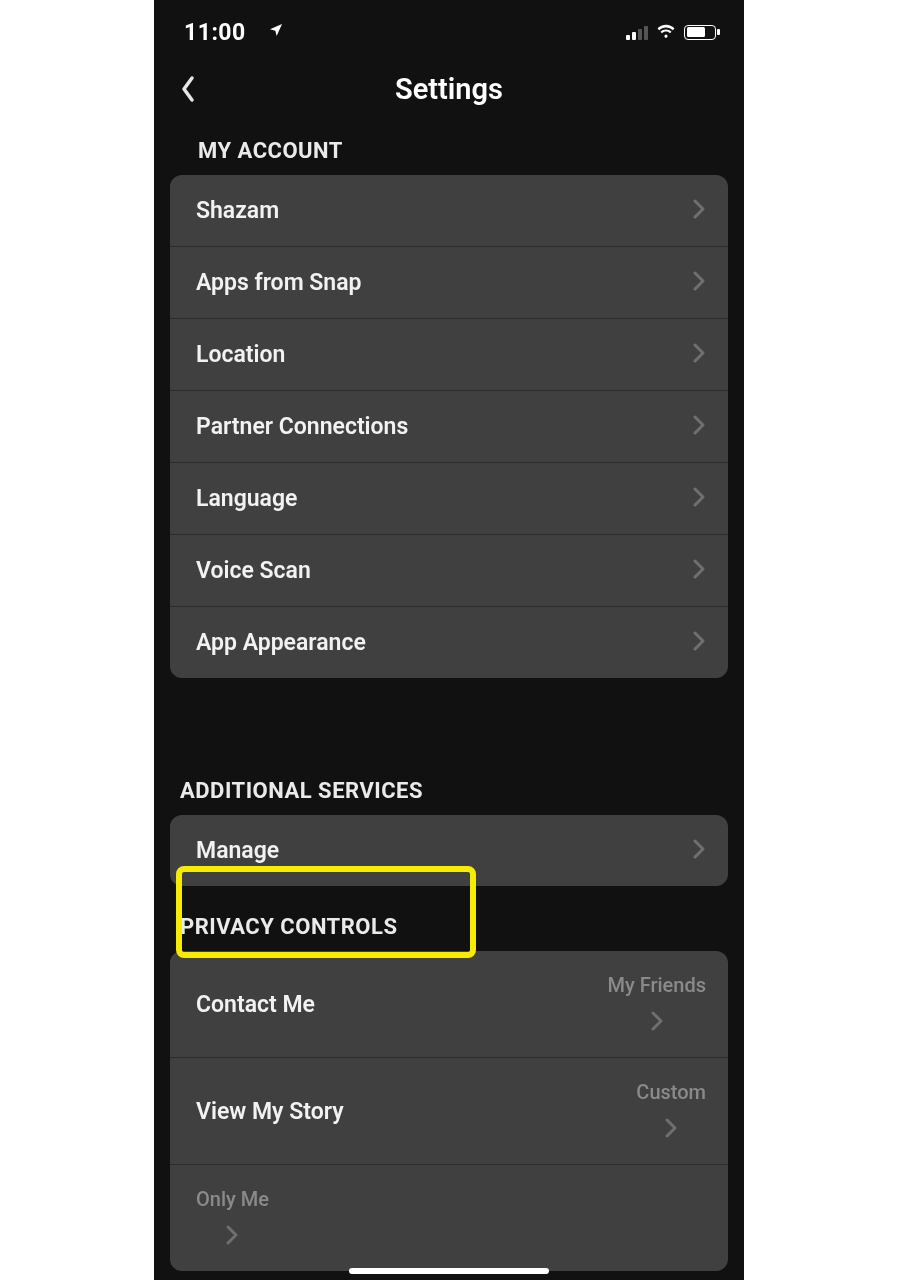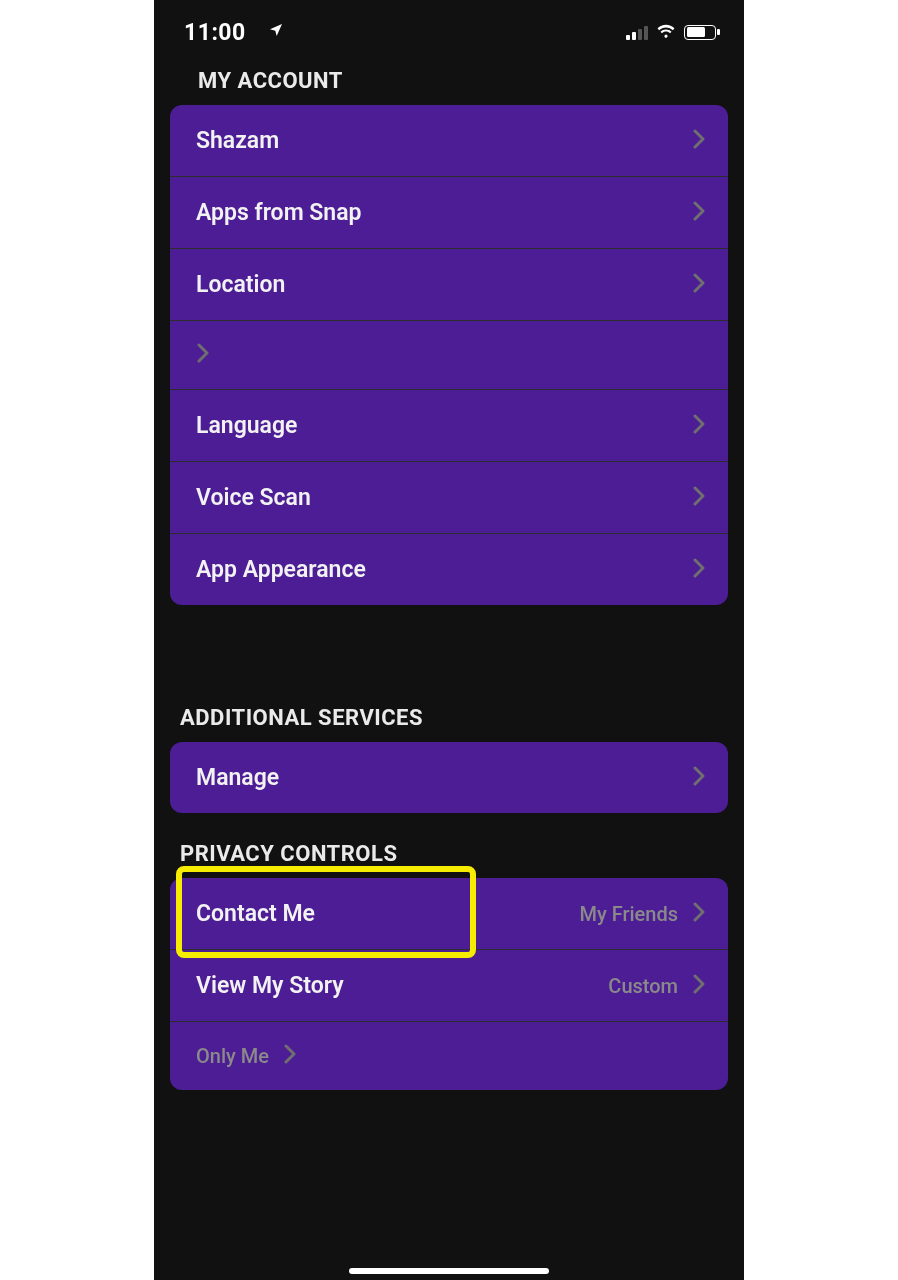--- a/index.html
+++ b/index.html
@@ -56,33 +56,33 @@
   
   .section-header {
     padding: 28px 26px 12px 26px;
     font-size: 22px;
     font-weight: 700;
     letter-spacing: 0.5px;
     color: #eaeaea;
   }
   .section-header.first { padding-top: 14px; padding-left: 44px; }
   .group {
-    background: #4c1d95;
+    background: #404040;
     border-radius: 12px;
     margin: 0 16px;
   }
   .row {
     display: flex; align-items: center; justify-content: space-between;
     padding: 22px 22px 22px 26px;
     border-bottom: 1px solid #2d2d2d;
     position: relative;
   }
   .row:last-child { border-bottom: none; }
   .row-label { font-size: 23px; font-weight: 600; color: #f2f2f2; }
-  .row-right { display:flex; align-items:center; gap:14px; }
+  .row-right { display:flex; align-items:center; gap:14px;flex-direction:column; }
   .row-value { font-size: 20px; font-weight: 500; color: #8a8a8a; }
   .chevron svg { width: 14px; height: 20px; }
 
   .spacer { height: 72px; }
 
   
   .highlight-box {
     position: absolute;
     border: 6px solid #f5ec00;
     border-radius: 8px;
@@ -124,20 +124,28 @@
         <svg viewBox="0 0 24 24" fill="#fff">
             <path d="M12 20.5c.9 0 1.7-.8 1.7-1.7S12.9 17 12 17s-1.7.8-1.7 1.7.8 1.8 1.7 1.8zm-4.4-5c1.2-1.1 2.7-1.8 4.4-1.8s3.2.7 4.4 1.8l1.6-1.6c-1.6-1.5-3.7-2.4-6-2.4s-4.4.9-6 2.4l1.6 1.6zm-3.2-3.2c2-1.9 4.7-3.1 7.6-3.1s5.6 1.2 7.6 3.1L21.2 10c-2.4-2.3-5.7-3.7-9.2-3.7S5.2 7.7 2.8 10l1.6 2.3z"></path>
           </svg>
       </span>
       <div class="battery">
         <div class="battery-fill"></div>
       </div>
     </div>
   </div>
 
+  <div class="header">
+    <div class="back-btn">
+      <svg viewBox="0 0 16 28" fill="none" stroke="#e6e6e6" stroke-width="3.5" stroke-linecap="round" stroke-linejoin="round">
+          <polyline points="12,3 4,14 12,25"></polyline>
+        </svg>
+    </div>
+    <div class="header-title">Settings</div>
+  </div>
 
   <div class="section-header first">MY ACCOUNT</div>
   <div class="group">
     <div class="row">
       <span class="row-label">Shazam</span>
       <span class="chevron"><svg viewBox="0 0 12 20" fill="none" stroke="#6f6f6f" stroke-width="3" stroke-linecap="round" stroke-linejoin="round">
             <polyline points="2,2 10,10 2,18"></polyline>
           </svg></span>
     </div>
     <div class="row">
@@ -146,20 +154,21 @@
             <polyline points="2,2 10,10 2,18"></polyline>
           </svg></span>
     </div>
     <div class="row">
       <span class="row-label">Location</span>
       <span class="chevron"><svg viewBox="0 0 12 20" fill="none" stroke="#6f6f6f" stroke-width="3" stroke-linecap="round" stroke-linejoin="round">
             <polyline points="2,2 10,10 2,18"></polyline>
           </svg></span>
     </div>
     <div class="row">
+      <span class="row-label">Partner Connections</span>
       <span class="chevron"><svg viewBox="0 0 12 20" fill="none" stroke="#6f6f6f" stroke-width="3" stroke-linecap="round" stroke-linejoin="round">
             <polyline points="2,2 10,10 2,18"></polyline>
           </svg></span>
     </div>
     <div class="row">
       <span class="row-label">Language</span>
       <span class="chevron"><svg viewBox="0 0 12 20" fill="none" stroke="#6f6f6f" stroke-width="3" stroke-linecap="round" stroke-linejoin="round">
             <polyline points="2,2 10,10 2,18"></polyline>
           </svg></span>
     </div>

